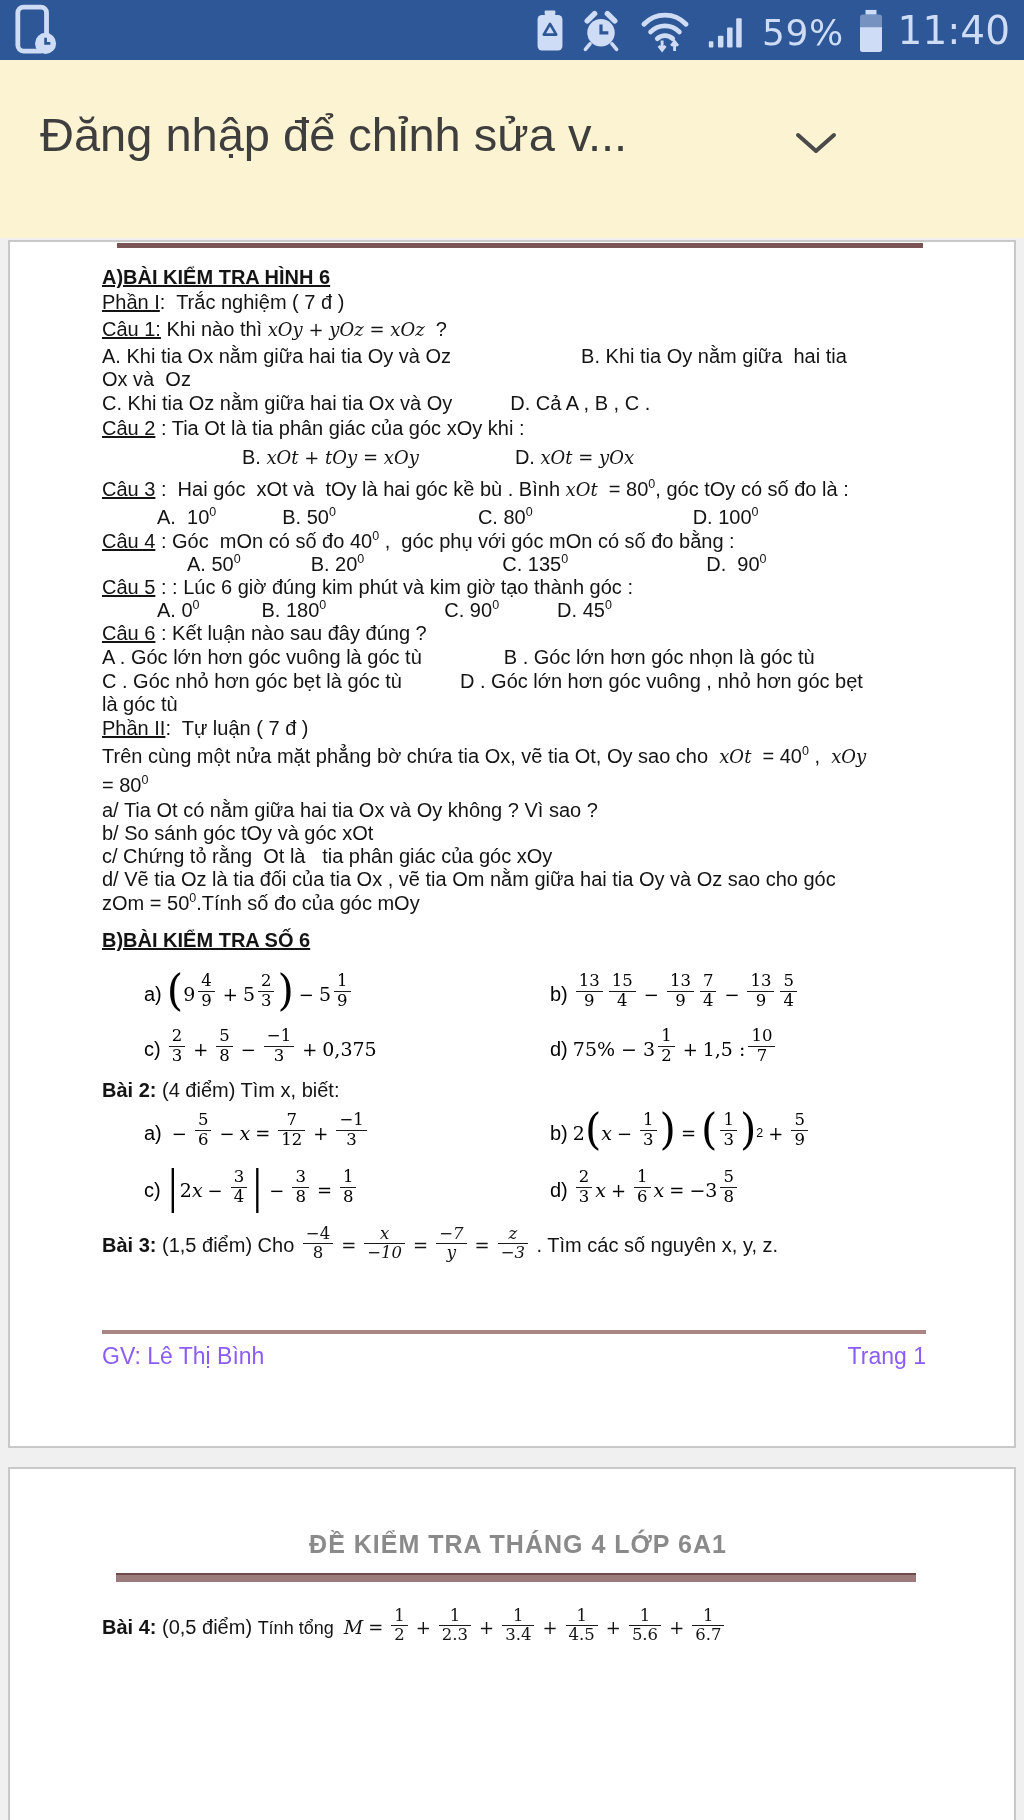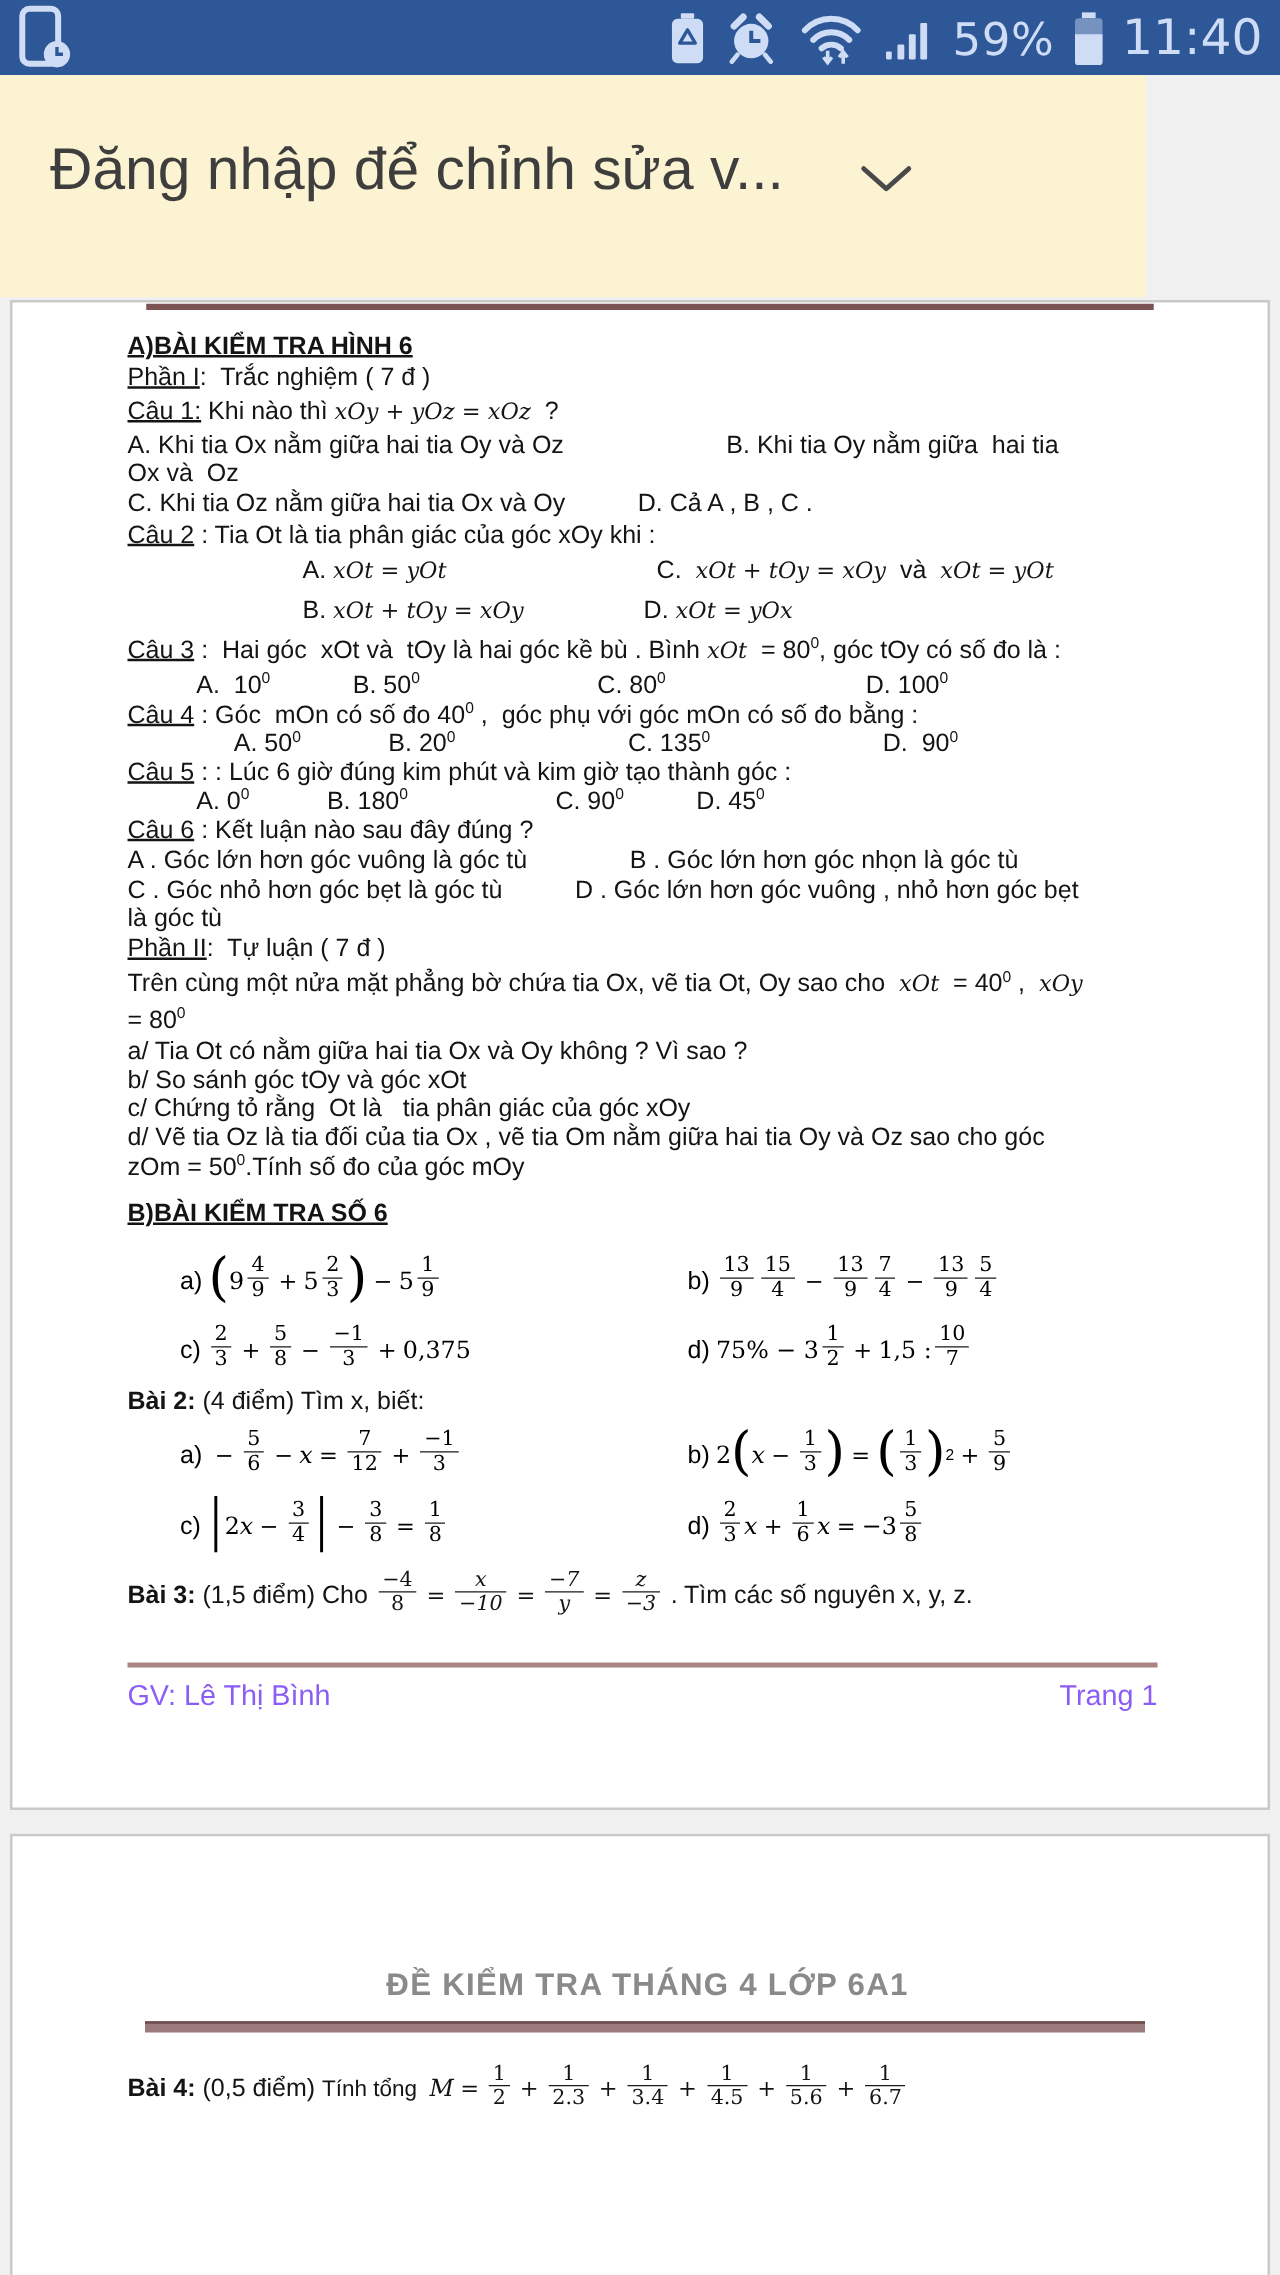--- a/index.html
+++ b/index.html
@@ -6,35 +6,35 @@
   .screen{position:relative;width:1024px;height:1820px;overflow:hidden;background:#f0f0f0;font-family:"Liberation Sans",sans-serif;}
 
   
   .status-bar{position:absolute;left:0;top:0;width:1024px;height:60px;background:#2d5796;display:flex;align-items:center;justify-content:space-between;padding:0 14px;box-sizing:border-box;color:#cfdcf5;}
   .sb-right{display:flex;align-items:flex-end;gap:13px;}
   .sb-txt{font-family:"DejaVu Sans",sans-serif;font-size:36px;letter-spacing:.5px;}
   .sb-time{font-family:"DejaVu Sans",sans-serif;font-size:39px;}
   .sb-ic{display:block;}
 
   
-  .banner{position:absolute;left:0;top:60px;width:917px;height:178px;background:#fbf3d1;box-sizing:border-box;}
+  .banner{position:absolute;left:0;top:60px;width:1024px;height:178px;background:#fbf3d1;box-sizing:border-box;}
   .banner-title{position:absolute;left:40px;top:46px;font-size:47px;line-height:58px;color:#3e3e3e;white-space:nowrap;}
   .banner-chevron{position:absolute;right:186px;top:72px;width:44px;height:24px;cursor:pointer;}
 
   
   .doc-area{position:absolute;left:0;top:238px;width:1024px;height:1582px;background:#f0f0f0;}
   .page{position:absolute;left:8px;width:1008px;background:#ffffff;border:2px solid #c9c9c9;box-sizing:border-box;}
   .page1{top:2px;height:1208px;}
   .page2{top:1229px;height:1000px;}
   .top-rule{position:absolute;left:107px;top:1px;width:806px;height:5px;background:#7b5355;}
   .page-content{position:absolute;left:92px;right:80px;top:22px;}
   .p2-content{top:60px;}
 
   .dline{font-size:20px;line-height:24px;color:#141414;white-space:pre;}
-  .dline.center{text-align:center;white-space:normal;margin-top:44px;}
+  .dline.center{text-align:center;white-space:normal;}
   .sg-p{font-family:"Liberation Sans",sans-serif;}
   .sg-p2{font-family:Liberation Sans, sans-serif;font-size:18px;}
   .sg-b{font-weight:bold;}
   .sg-u{text-decoration:underline;}
   .sg-bu{font-weight:bold;text-decoration:underline;}
   .sg-m{font-family:"DejaVu Serif",serif;font-style:italic;font-size:18px;}
   .sg-r{font-family:"DejaVu Serif",serif;font-size:19px;}
   .sg-v{font-family:"DejaVu Serif",serif;font-style:italic;font-size:19px;}
   .sg-op{font-family:"DejaVu Serif",serif;font-size:18px;margin:0 5px;}
   .sg-gb{color:#8a8a8a;font-weight:bold;font-size:25px;letter-spacing:1px;}
@@ -117,21 +117,20 @@
     <div class="page page1">
       <div class="top-rule"></div>
       <div class="page-content">
           <div class="dline" style="line-height: 26px;"><span class="sg-bu">A)BÀI KIỂM TRA HÌNH 6</span></div>
           <div class="dline" style="line-height: 24px;"><span class="sg-u">Phần I</span><span class="sg-p">:  Trắc nghiệm ( 7 đ )</span></div>
           <div class="dline" style="line-height: 30px;"><span class="sg-u">Câu 1:</span><span class="sg-p"> Khi nào thì </span><span class="sg-m">xOy + yOz = xOz</span><span class="sg-p">  ?</span></div>
           <div class="dline" style="line-height: 23px;"><span class="sg-p">A. Khi tia Ox nằm giữa hai tia Oy và Oz</span><span class="gap" style="width: 130px;"></span><span class="sg-p">B. Khi tia Oy nằm giữa  hai tia</span></div>
           <div class="dline" style="line-height: 23px;"><span class="sg-p">Ox và  Oz</span></div>
           <div class="dline" style="line-height: 24px;"><span class="sg-p">C. Khi tia Oz nằm giữa hai tia Ox và Oy</span><span class="gap" style="width: 58px;"></span><span class="sg-p">D. Cả A , B , C .</span></div>
           <div class="dline" style="line-height: 26px;"><span class="sg-u">Câu 2</span><span class="sg-p"> : Tia Ot là tia phân giác của góc xOy khi :</span></div>
-          <div class="dline" style="line-height: 31px;"><span class="gap" style="width: 140px;"></span><span class="sg-p">A. </span><span class="sg-m">xOt = yOt</span><span class="gap" style="width: 168px;"></span><span class="sg-p">C.  </span><span class="sg-m">xOt + tOy = xOy</span><span class="sg-p">  và  </span><span class="sg-m">xOt = yOt</span></div>
           <div class="dline" style="line-height: 32px;"><span class="gap" style="width: 140px;"></span><span class="sg-p">B. </span><span class="sg-m">xOt + tOy = xOy</span><span class="gap" style="width: 96px;"></span><span class="sg-p">D. </span><span class="sg-m">xOt = yOx</span></div>
           <div class="dline" style="line-height: 30px;"><span class="sg-u">Câu 3</span><span class="sg-p"> :  Hai góc  xOt và  tOy là hai góc kề bù . Bình </span><span class="sg-m">xOt</span><span class="sg-p">  = 80</span><sup>0</sup><span class="sg-p">, góc tOy có số đo là :</span></div>
           <div class="dline" style="line-height: 24px;"><span class="gap" style="width: 55px;"></span><span class="sg-p">A.  10</span><sup>0</sup><span class="gap" style="width: 66px;"></span><span class="sg-p">B. 50</span><sup>0</sup><span class="gap" style="width: 142px;"></span><span class="sg-p">C. 80</span><sup>0</sup><span class="gap" style="width: 160px;"></span><span class="sg-p">D. 100</span><sup>0</sup></div>
           <div class="dline" style="line-height: 24px;"><span class="sg-u">Câu 4</span><span class="sg-p"> : Góc  mOn có số đo 40</span><sup>0</sup><span class="sg-p"> ,  góc phụ với góc mOn có số đo bằng :</span></div>
           <div class="dline" style="line-height: 23px;"><span class="gap" style="width: 85px;"></span><span class="sg-p">A. 50</span><sup>0</sup><span class="gap" style="width: 70px;"></span><span class="sg-p">B. 20</span><sup>0</sup><span class="gap" style="width: 138px;"></span><span class="sg-p">C. 135</span><sup>0</sup><span class="gap" style="width: 138px;"></span><span class="sg-p">D.  90</span><sup>0</sup></div>
           <div class="dline" style="line-height: 23px;"><span class="sg-u">Câu 5</span><span class="sg-p"> : : Lúc 6 giờ đúng kim phút và kim giờ tạo thành góc :</span></div>
           <div class="dline" style="line-height: 23px;"><span class="gap" style="width: 55px;"></span><span class="sg-p">A. 0</span><sup>0</sup><span class="gap" style="width: 62px;"></span><span class="sg-p">B. 180</span><sup>0</sup><span class="gap" style="width: 118px;"></span><span class="sg-p">C. 90</span><sup>0</sup><span class="gap" style="width: 58px;"></span><span class="sg-p">D. 45</span><sup>0</sup></div>
           <div class="dline" style="line-height: 23px;"><span class="sg-u">Câu 6</span><span class="sg-p"> : Kết luận nào sau đây đúng ?</span></div>
           <div class="dline" style="line-height: 24px;"><span class="sg-p">A . Góc lớn hơn góc vuông là góc tù</span><span class="gap" style="width: 82px;"></span><span class="sg-p">B . Góc lớn hơn góc nhọn là góc tù</span></div>
           <div class="dline" style="line-height: 24px;"><span class="sg-p">C . Góc nhỏ hơn góc bẹt là góc tù</span><span class="gap" style="width: 58px;"></span><span class="sg-p">D . Góc lớn hơn góc vuông , nhỏ hơn góc bẹt</span></div>

